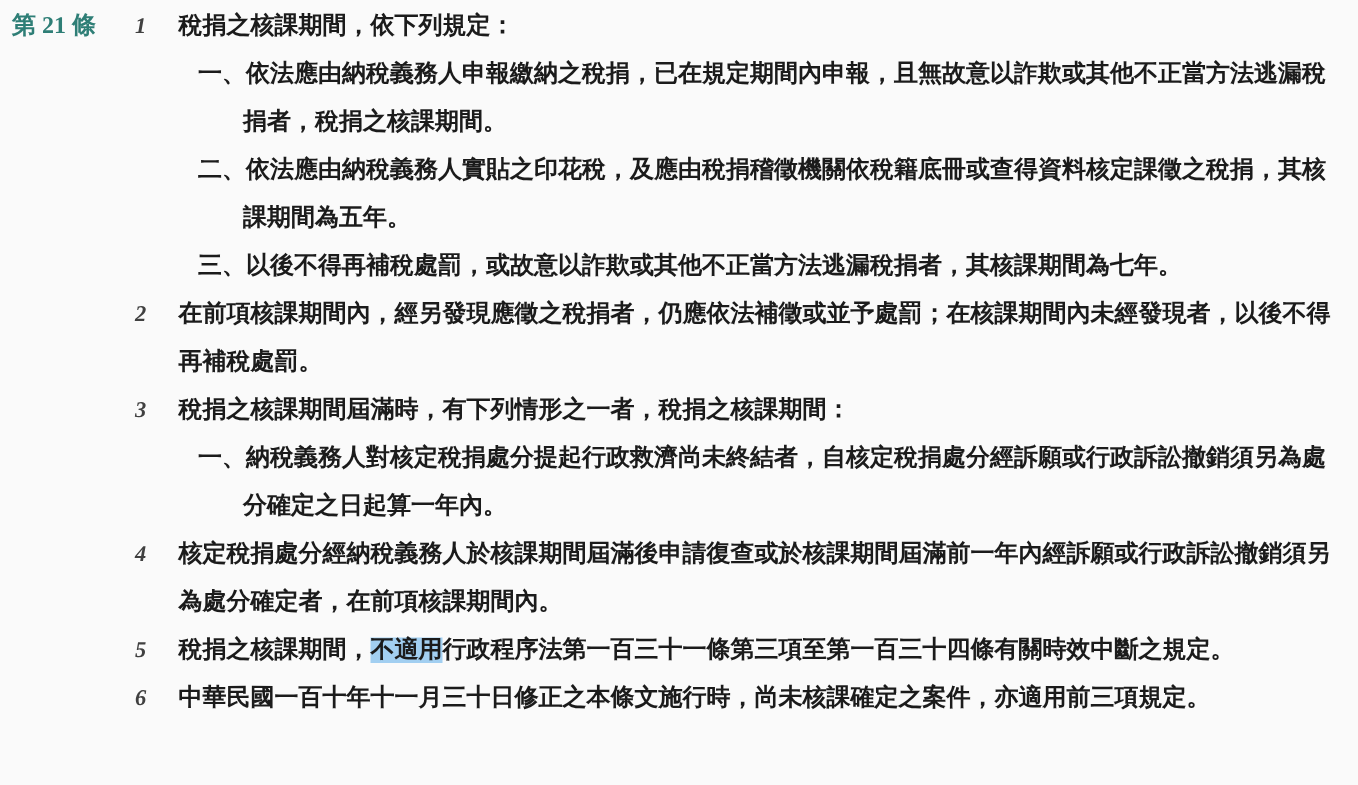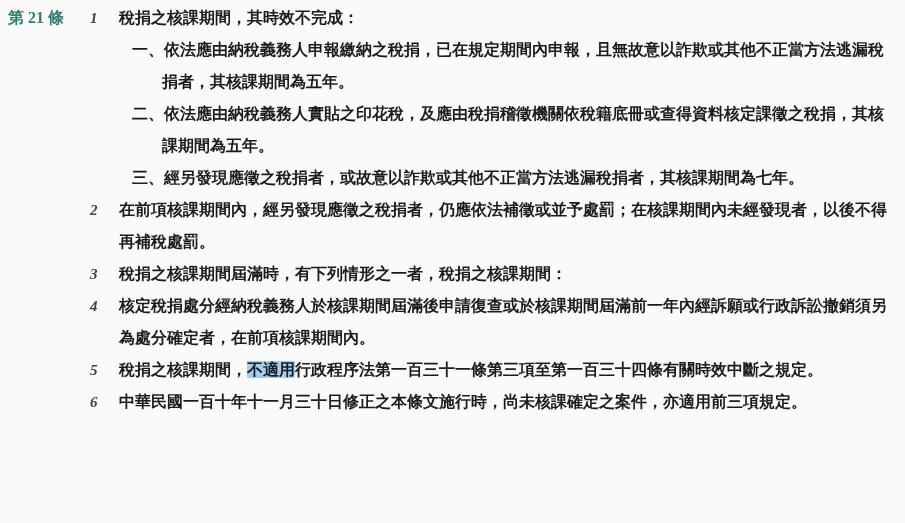--- a/index.html
+++ b/index.html
@@ -67,38 +67,39 @@
 </style>
 </head>
 <body>
 
 <div class="article">
   <a class="article-no">第 21 條</a>
   <div class="content">
   <div class="para">
     <div class="para-num">1</div>
     <div class="para-body">
-      <div class="para-text">稅捐之核課期間，其時效不完成：</div>
-    <div class="sub-item">一、依法應由納稅義務人申報繳納之稅捐，已在規定期間內申報，且無故意以詐欺或其他不正當方法逃漏稅捐者，其核課期間為五年。</div>
+      <div class="para-text">稅捐之核課期間，依下列規定：</div>
+    <div class="sub-item">一、依法應由納稅義務人申報繳納之稅捐，已在規定期間內申報，且無故意以詐欺或其他不正當方法逃漏稅捐者，稅捐之核課期間。</div>
           <div class="sub-item">二、依法應由納稅義務人實貼之印花稅，及應由稅捐稽徵機關依稅籍底冊或查得資料核定課徵之稅捐，其核課期間為五年。</div>
-          <div class="sub-item">三、經另發現應徵之稅捐者，或故意以詐欺或其他不正當方法逃漏稅捐者，其核課期間為七年。</div>
+          <div class="sub-item">三、以後不得再補稅處罰，或故意以詐欺或其他不正當方法逃漏稅捐者，其核課期間為七年。</div>
         </div>
   </div>
 
   <div class="para">
     <div class="para-num">2</div>
     <div class="para-body">
       <div class="para-text">在前項核課期間內，經另發現應徵之稅捐者，仍應依法補徵或並予處罰；在核課期間內未經發現者，以後不得再補稅處罰。</div>
     </div>
   </div>
 
   <div class="para">
     <div class="para-num">3</div>
     <div class="para-body">
       <div class="para-text">稅捐之核課期間屆滿時，有下列情形之一者，稅捐之核課期間：</div>
+    <div class="sub-item">一、納稅義務人對核定稅捐處分提起行政救濟尚未終結者，自核定稅捐處分經訴願或行政訴訟撤銷須另為處分確定之日起算一年內。</div>
         </div>
   </div>
 
   <div class="para">
     <div class="para-num">4</div>
     <div class="para-body">
       <div class="para-text">核定稅捐處分經納稅義務人於核課期間屆滿後申請復查或於核課期間屆滿前一年內經訴願或行政訴訟撤銷須另為處分確定者，在前項核課期間內。</div>
     </div>
   </div>
 

